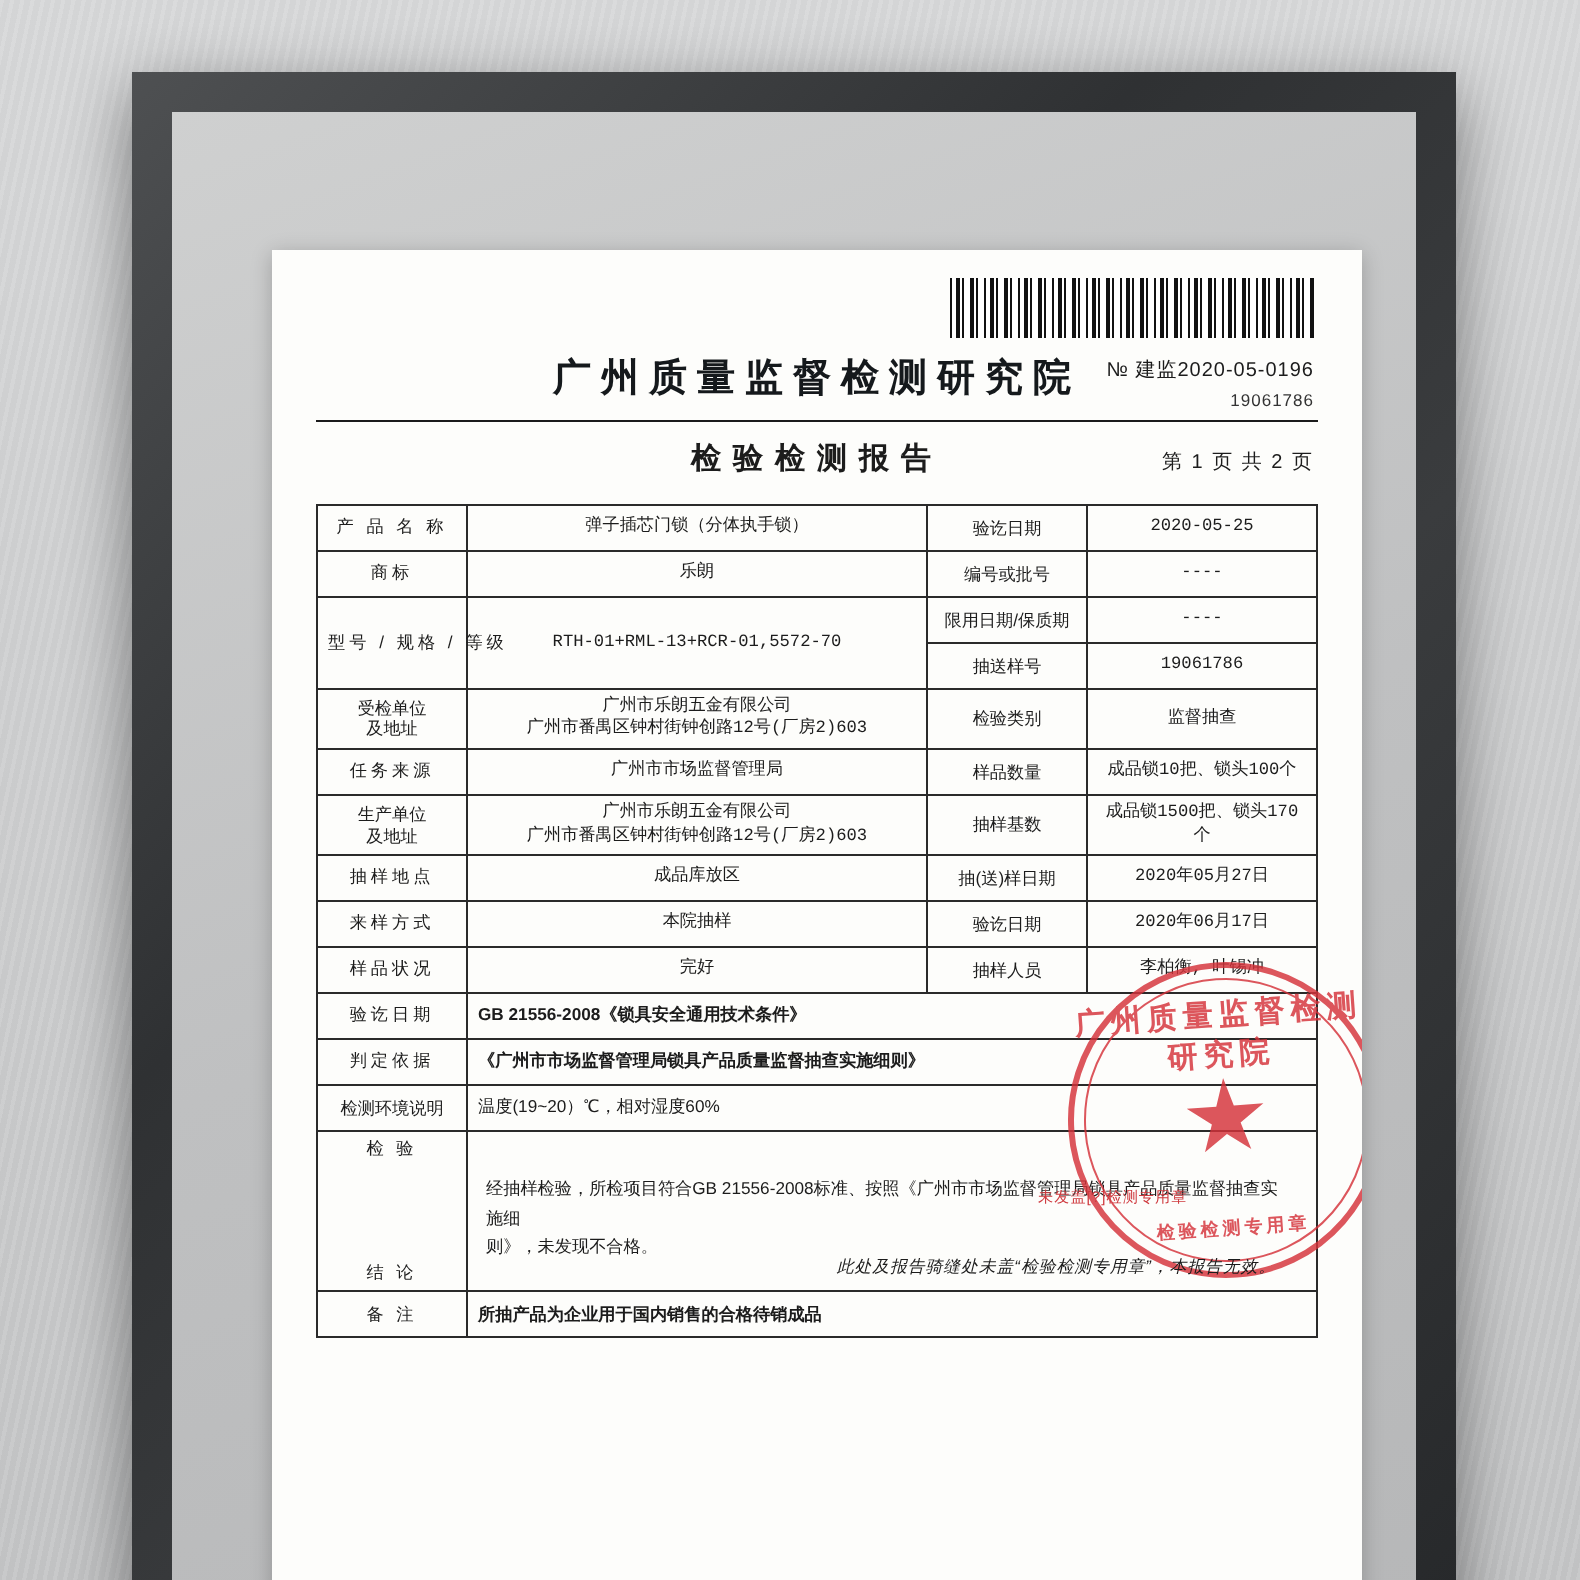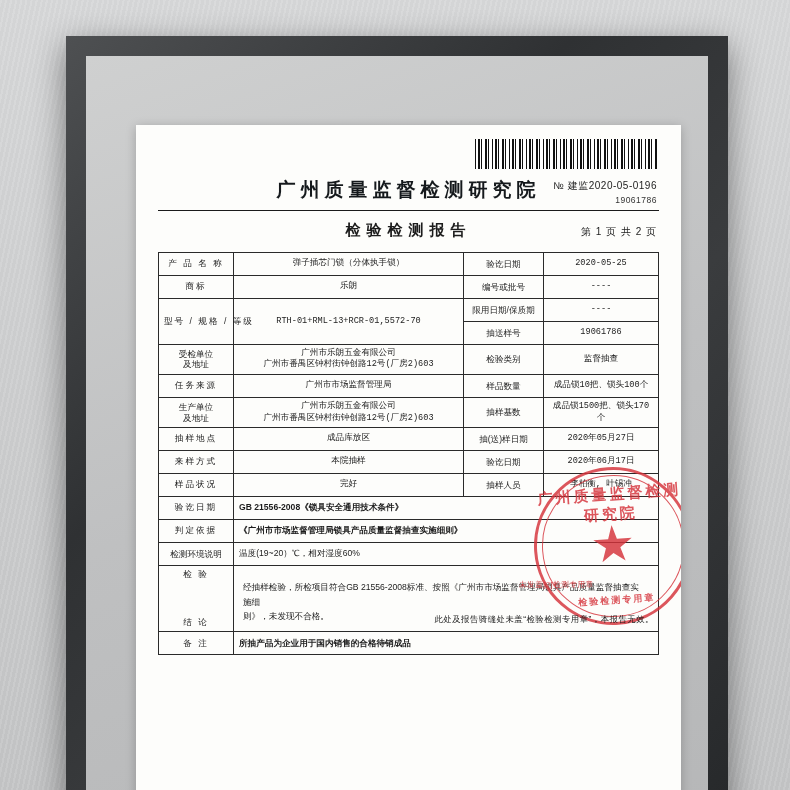--- a/index.html
+++ b/index.html
@@ -178,24 +178,25 @@
   .concl-cell {
     position: relative;
     height: 120px;
   }
   .concl-text {
     padding: 6px 8px 0 4px;
     line-height: 1.7;
   }
   .concl-foot {
     position: absolute;
-    right: 4px;
+    right: 20px;
     bottom: 6px;
     font-size: 8.4px;
     letter-spacing: 0.5px;
+    font-style: italic;
   }
   .stamp-note {
     position: absolute;
     left: 285px;
     bottom: 41px;
     font-size: 7.6px;
     color: #cf3a3f;
     letter-spacing: 0.5px;
   }
 
@@ -370,21 +371,21 @@
                 <td class="lbl big">判定依据</td>
                 <td class="val-ind big top" colspan="3">《广州市市场监督管理局锁具产品质量监督抽查实施细则》</td>
               </tr>
               <tr>
                 <td class="lbl-sp">检测环境说明</td>
                 <td class="val-ind" colspan="3">温度(19~20）℃，相对湿度60%</td>
               </tr>
 
               <tr>
                 <td class="lbl huge">
-                  <div style="margin-bottom:36px">检 验</div>
+                  <div style="margin-bottom:50px">检 验</div>
                   <div>结 论</div>
                 </td>
                 <td class="concl-cell" colspan="3">
                   <div class="concl-text">
                     <div>经抽样检验，所检项目符合GB 21556-2008标准、按照《广州市市场监督管理局锁具产品质量监督抽查实施细</div>
                     <div>则》，未发现不合格。</div>
                   </div>
 
                   <div class="seal">
                     <div class="ring"></div>

